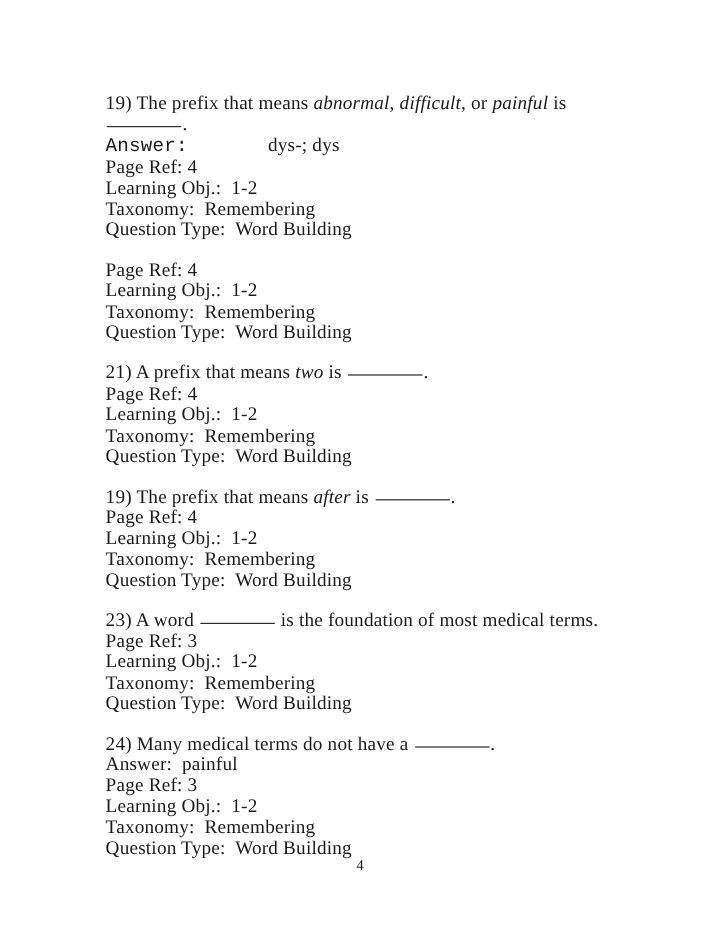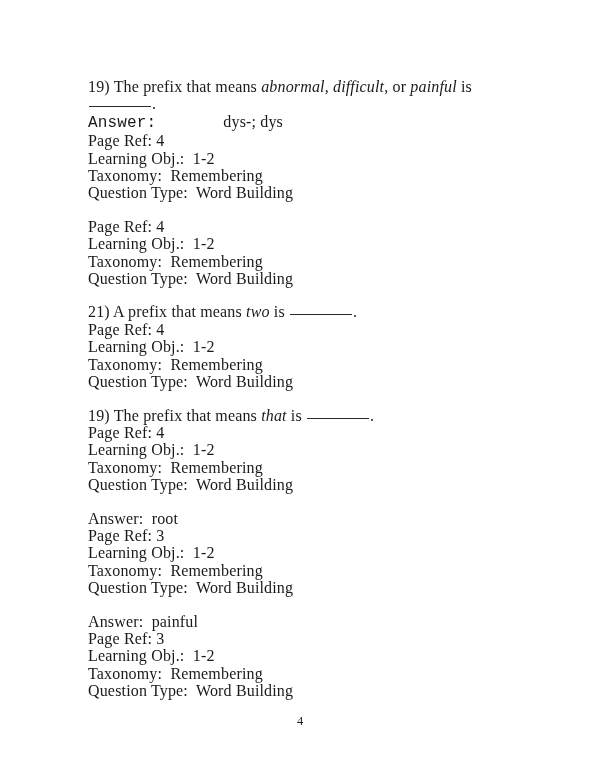--- a/index.html
+++ b/index.html
@@ -91,36 +91,37 @@
 
     <div class="qblock">
       <div class="line stem"><span>21)</span> <span>A prefix that means </span><span class="ital">two</span><span> is </span><span class="blank"></span><span>.</span></div>
       <div class="line">Page Ref: 4</div>
       <div class="line">Learning Obj.:  1-2</div>
       <div class="line">Taxonomy:  Remembering</div>
       <div class="line">Question Type:  Word Building</div>
     </div>
 
     <div class="qblock">
-      <div class="line stem"><span>19)</span> <span>The prefix that means </span><span class="ital">that</span><span> is </span><span class="blank"></span><span>.</span></div>
+      <div class="line stem"><span>19)</span> <span>The prefix that means </span><span class="ital">after</span><span> is </span><span class="blank"></span><span>.</span></div>
       <div class="line">Page Ref: 4</div>
       <div class="line">Learning Obj.:  1-2</div>
       <div class="line">Taxonomy:  Remembering</div>
       <div class="line">Question Type:  Word Building</div>
     </div>
 
     <div class="qblock">
-      <div class="line">Answer:  root</div>
+      <div class="line stem"><span>23)</span> <span>A word </span><span class="blank"></span><span> is the foundation of most medical terms.</span></div>
       <div class="line">Page Ref: 3</div>
       <div class="line">Learning Obj.:  1-2</div>
       <div class="line">Taxonomy:  Remembering</div>
       <div class="line">Question Type:  Word Building</div>
     </div>
 
     <div class="qblock">
+      <div class="line stem"><span>24)</span> <span>Many medical terms do not have a </span><span class="blank"></span><span>.</span></div>
       <div class="line">Answer:  painful</div>
       <div class="line">Page Ref: 3</div>
       <div class="line">Learning Obj.:  1-2</div>
       <div class="line">Taxonomy:  Remembering</div>
       <div class="line">Question Type:  Word Building</div>
     </div>
 
   </div>
 
   <div class="page-number">4</div>

